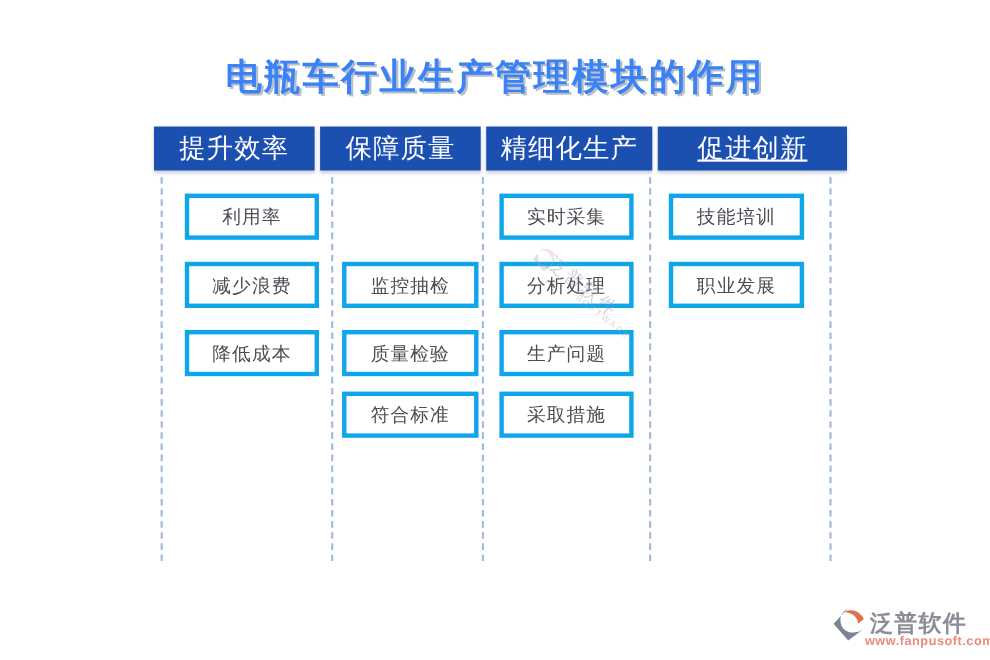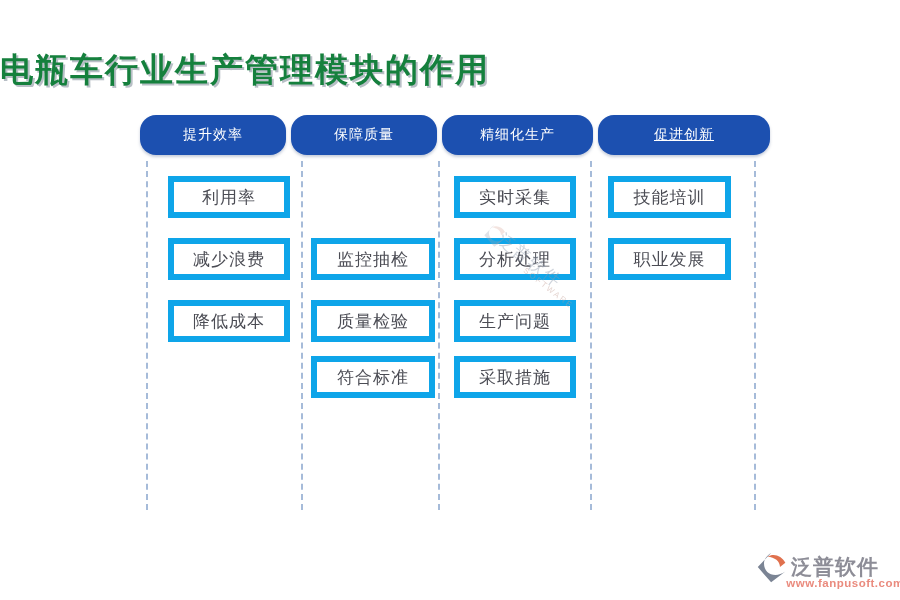--- a/index.html
+++ b/index.html
@@ -1,41 +1,40 @@
 <!DOCTYPE html>
 <html><head>
 <meta charset="utf-8">
 <style>
   html,body{margin:0;padding:0;background:#ffffff;}
   .stage{
     position:relative;width:900px;height:600px;background:#ffffff;overflow:hidden;
     font-family:"Liberation Sans","DejaVu Sans",sans-serif;
   }
   .title{
-    position:absolute;left:0;top:48px;width:900px;
-    font-size:33px;font-weight:bold;letter-spacing:2px;color:#15803d;
+    position:absolute;left:0;top:48px;width:900px;text-align:center;
+    font-size:33px;font-weight:bold;letter-spacing:2px;color:#3b82f6;
     text-shadow:2px 2px 0 rgba(125,138,152,0.55);
   }
   .col-header{
     position:absolute;top:115px;height:40px;background:#1c50b0;color:#ffffff;
-    font-size:14px;letter-spacing:1px;display:flex;align-items:center;justify-content:center;
+    font-size:24px;letter-spacing:1px;display:flex;align-items:center;justify-content:center;
     box-shadow:0 2px 3px rgba(90,110,150,0.35);
-    border-radius:16px;
   }
   .h1{left:140px;width:146px;}
   .h2{left:291px;width:146px;}
   .h3{left:442px;width:151px;}
   .h4{left:598px;width:172px;text-decoration:underline;}
   .vline{
     position:absolute;top:161px;height:349px;width:0;
     border-left:2px dashed #a6bbd9;
   }
   .v1{left:146px;} .v2{left:301px;} .v3{left:438px;} .v4{left:590px;} .v5{left:754px;}
   .item-box{
-    position:absolute;height:42px;background:#ffffff;border:6px solid #0ea5e9;
+    position:absolute;height:42px;background:#ffffff;border:4px solid #0ea5e9;
     box-sizing:border-box;display:flex;align-items:center;justify-content:center;
     font-size:17px;letter-spacing:1px;color:#4b4c54;
   }
   .c1{left:168px;width:122px;} .c2{left:311px;width:124px;}
   .c3{left:454px;width:122px;} .c4{left:608px;width:123px;}
   .r1{top:176px;} .r2{top:238px;} .r3{top:300px;} .r4{top:356px;}
   .watermark{position:absolute;left:483px;top:220px;width:110px;height:85px;pointer-events:none;}
   .wm-icon{position:absolute;left:0;top:4px;opacity:0.30;}
   .wm-text{
     position:absolute;left:24px;top:8px;font-size:17px;letter-spacing:2px;

